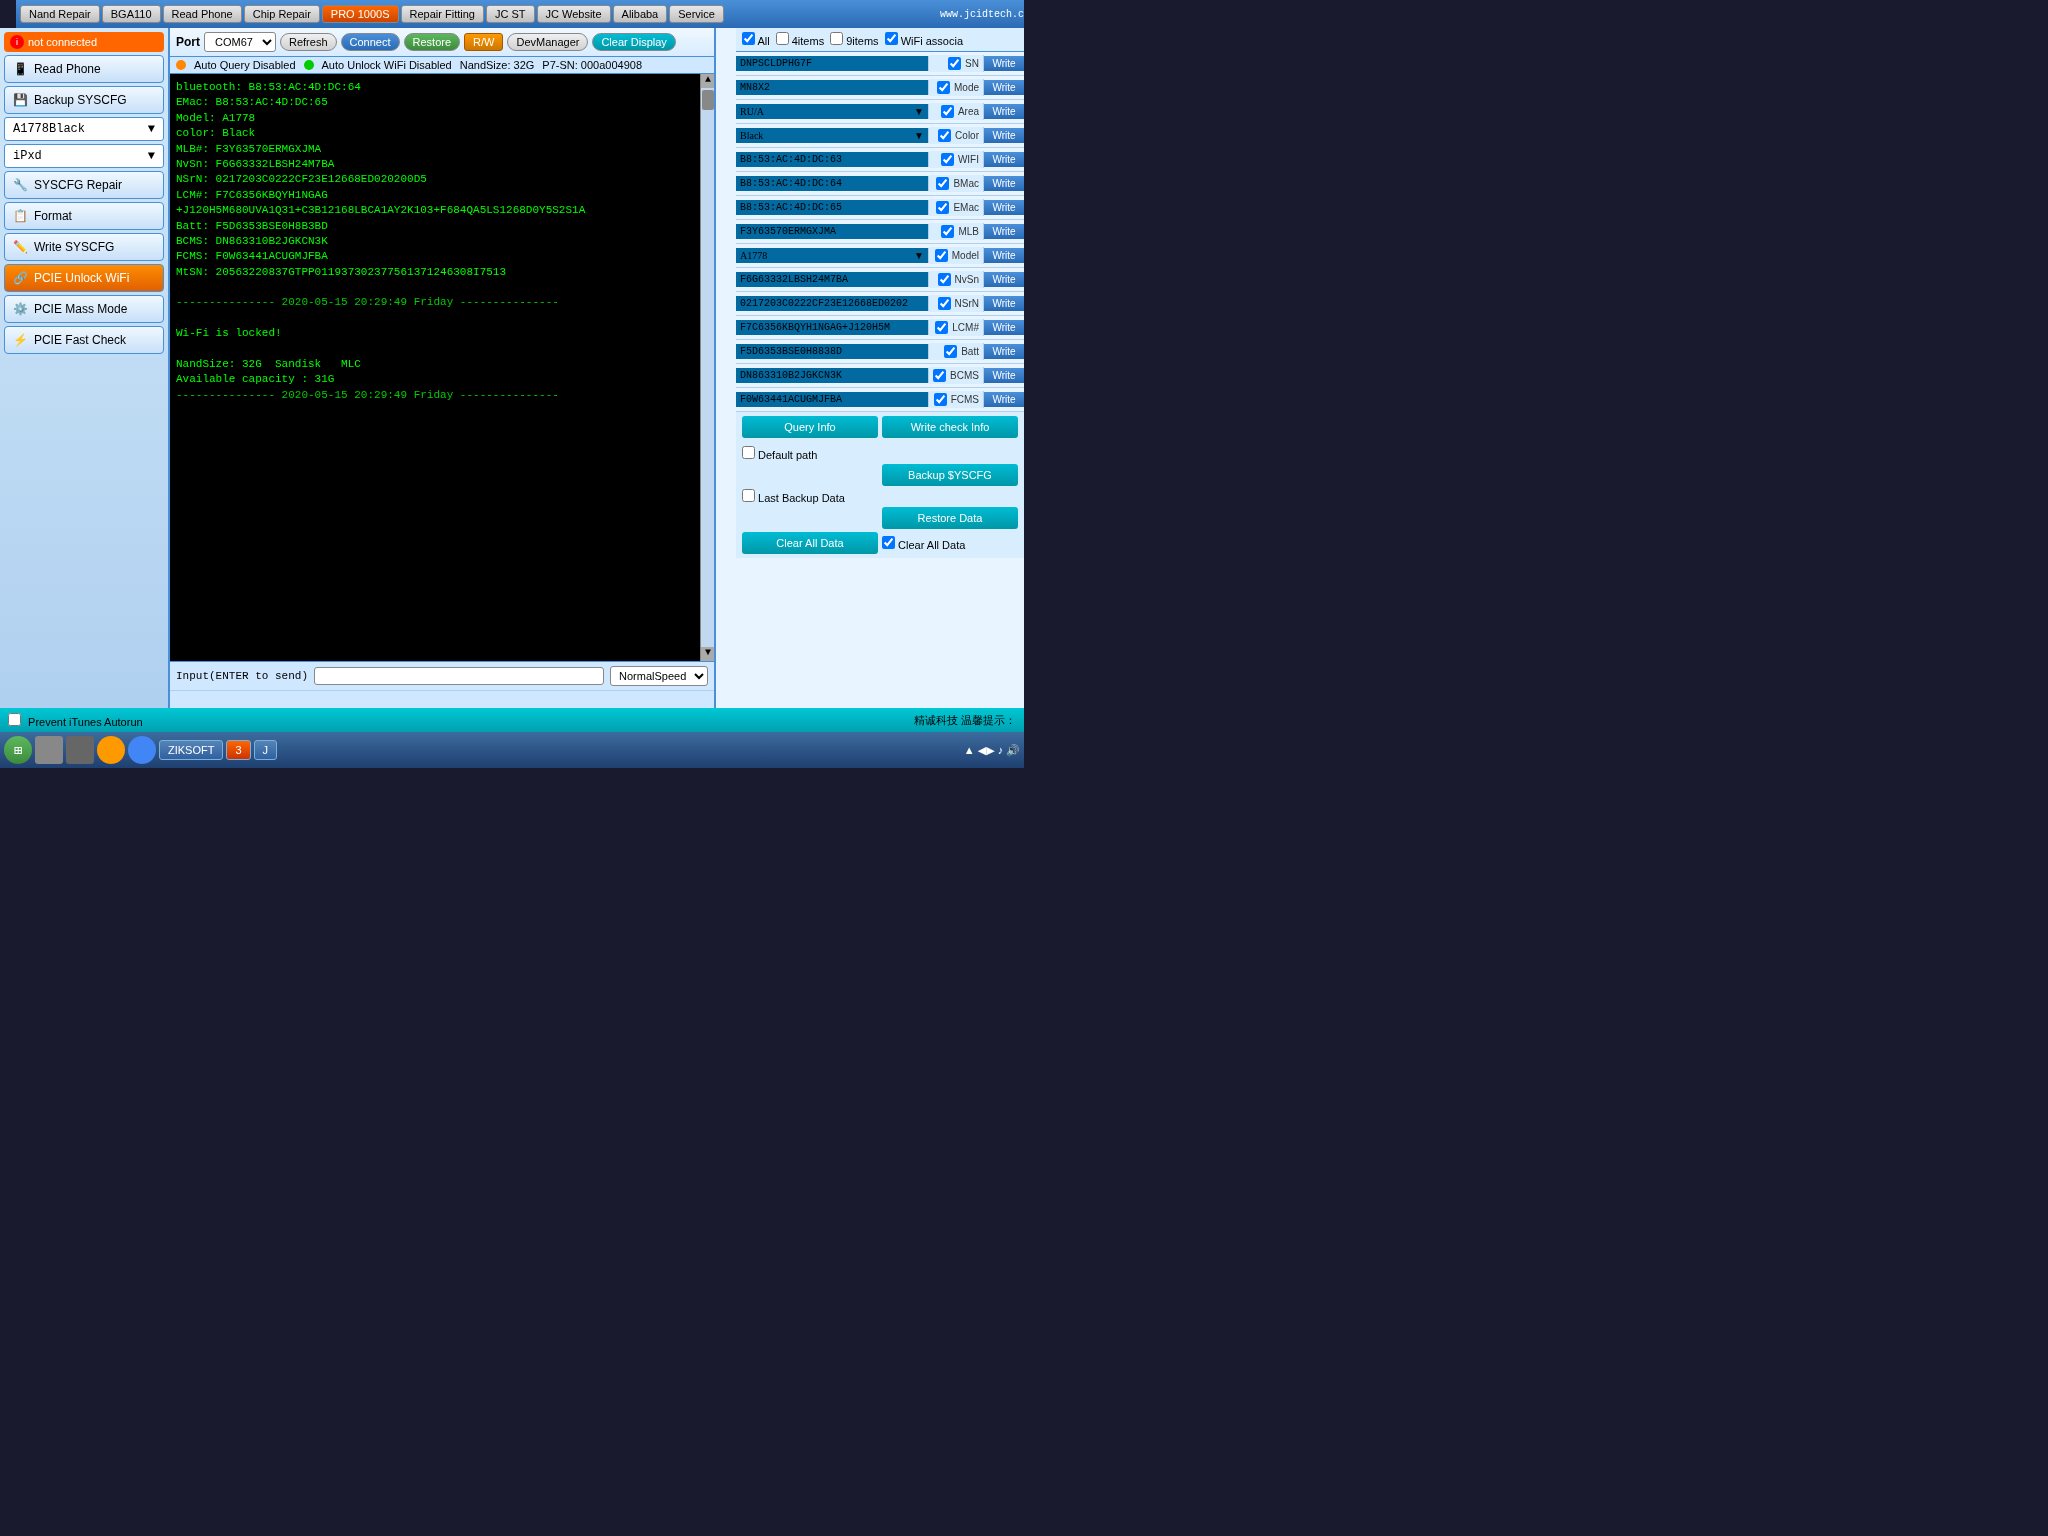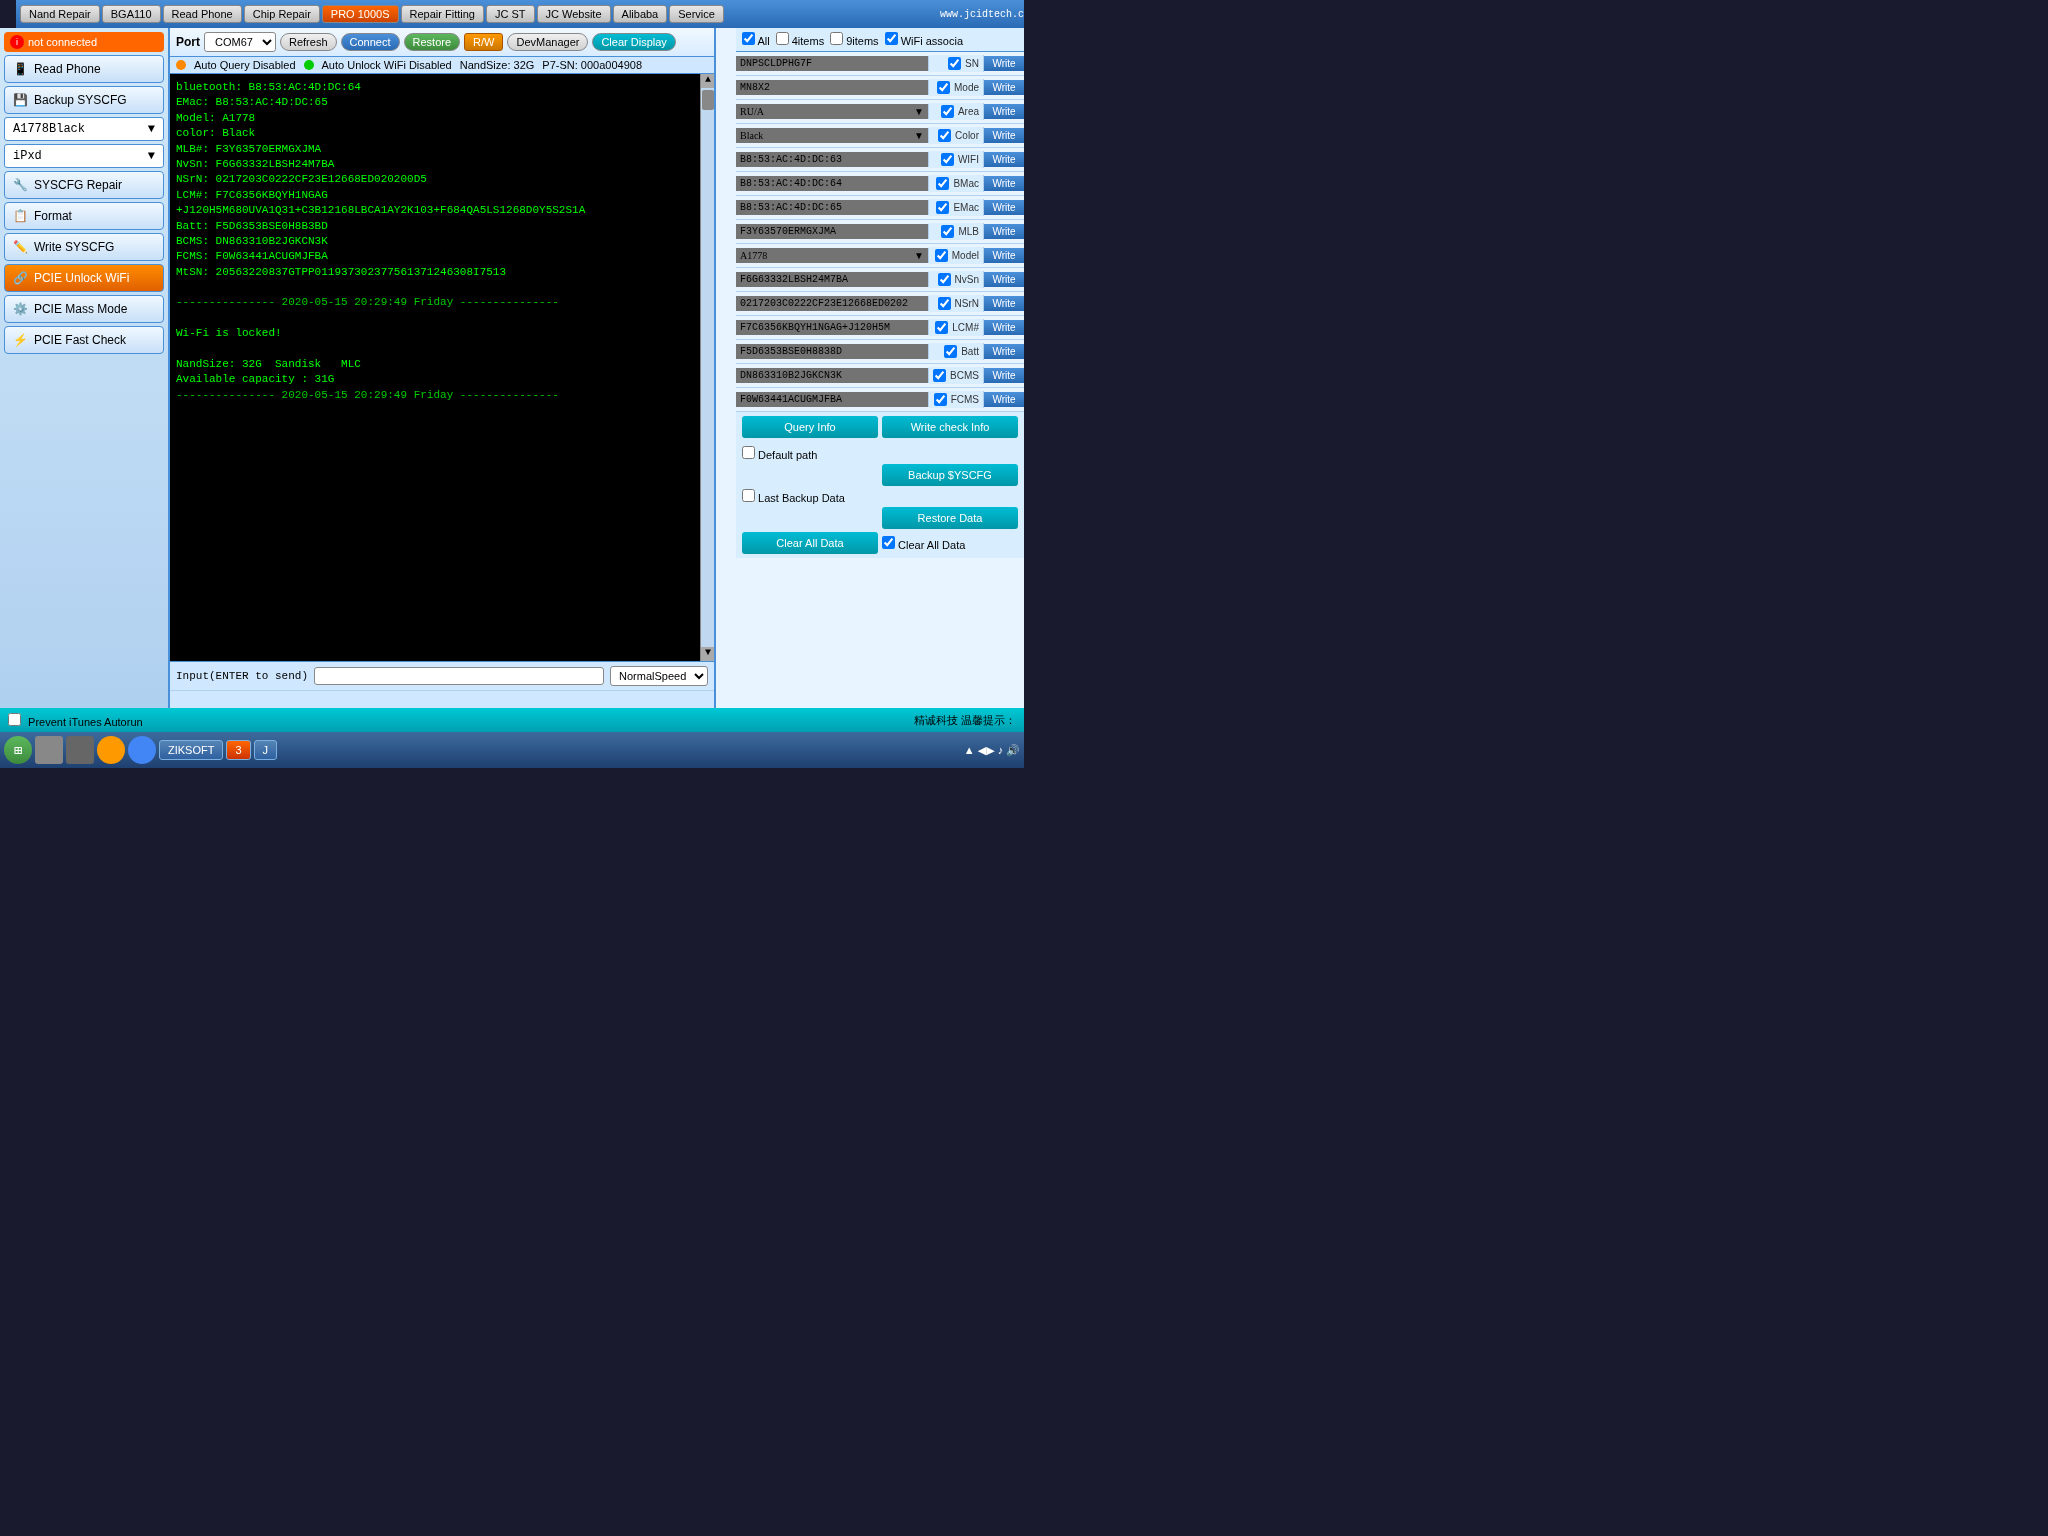--- a/index.html
+++ b/index.html
@@ -244,21 +244,21 @@
       display: flex;
       align-items: center;
       border-bottom: 1px solid #b0d0f0;
       min-height: 24px;
     }
     .data-value {
       flex: 1;
       font-size: 10px;
       font-family: 'Courier New', monospace;
       padding: 2px 4px;
-      background: #737373;
+      background: #0369a1;
       border-right: 1px solid #b0d0f0;
       overflow: hidden;
       text-overflow: ellipsis;
       white-space: nowrap;
     }
     .data-value.with-dropdown {
       display: flex;
       align-items: center;
       justify-content: space-between;
       font-family: Liberation Serif, serif;

